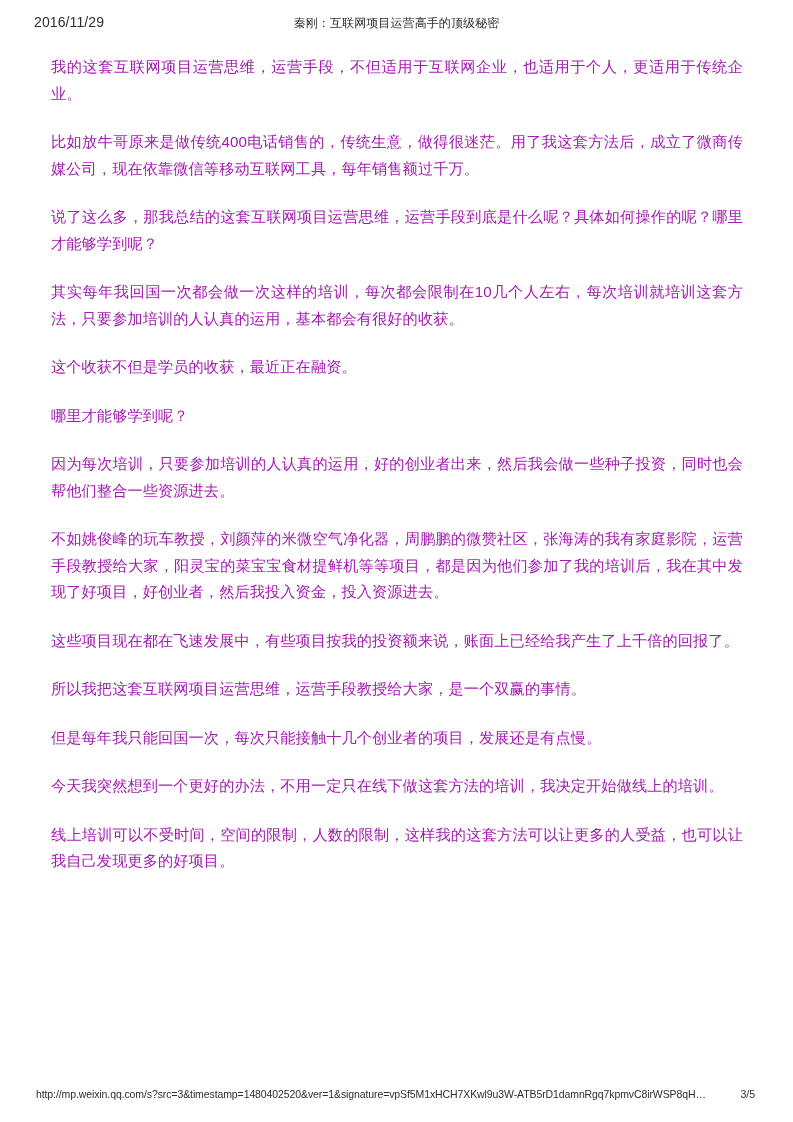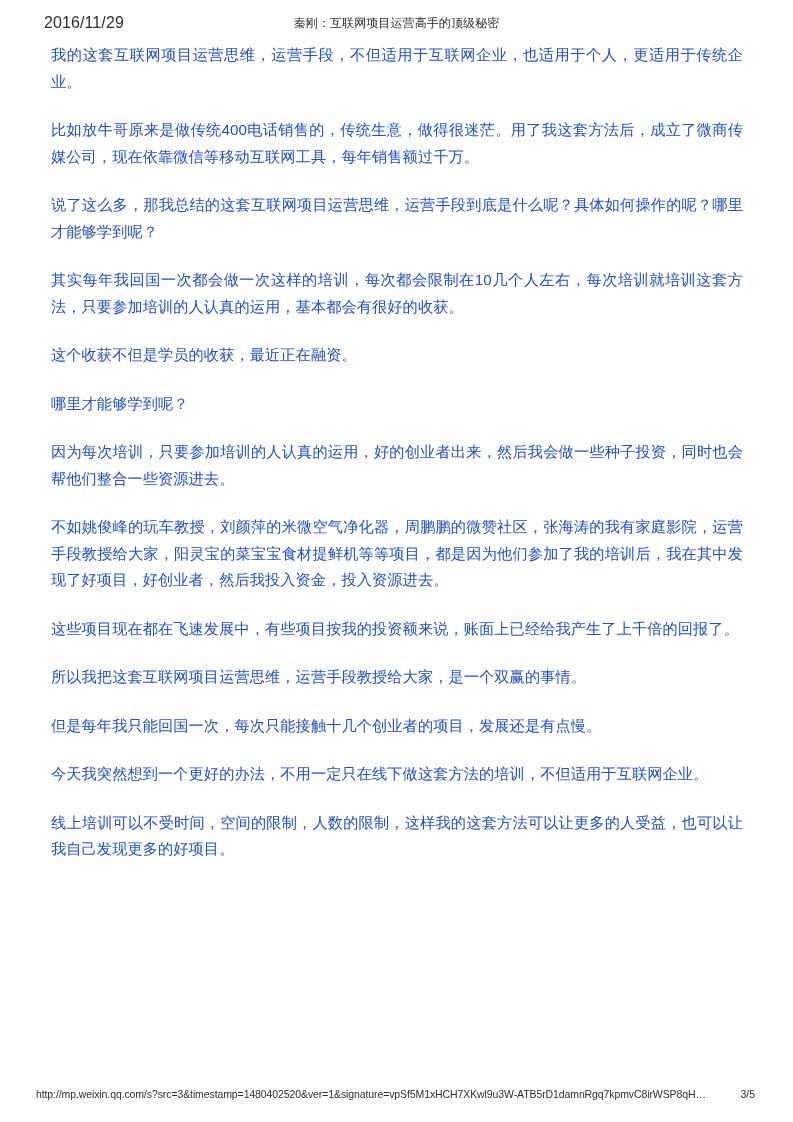--- a/index.html
+++ b/index.html
@@ -30,23 +30,23 @@
     right: 0;
     height: 18px;
     display: flex;
     align-items: center;
     font-size: 11px;
     color: #3a3a3a;
     letter-spacing: 0.1px;
   }
   .header-date {
     position: absolute;
-    left: 44px;
+    left: 34px;
     top: 0;
-    font-size: 16px;
+    font-size: 14px;
     color: #2e2e2e;
     white-space: nowrap;
   }
   .header-title {
     position: absolute;
     left: 0;
     right: 0;
     top: 1px;
     text-align: center;
     font-size: 12px;
@@ -57,22 +57,22 @@
   
   .article {
     position: absolute;
     top: 42px;
     left: 51px;
     width: 692px;
   }
   .para {
     font-size: 15.2px;
     line-height: 26.5px;
-    color: #1d4ed8;
-    margin: 0 0 22px 0;
+    color: #a21caf;
+    margin: 12px 0 22px 0;
     text-align: justify;
     text-justify: inter-ideograph;
     letter-spacing: 0.1px;
     word-break: break-all;
   }
   .para:last-child { margin-bottom: 0; }
 
   
   .print-footer {
     position: absolute;
@@ -117,21 +117,21 @@
     <p class="para">比如放牛哥原来是做传统400电话销售的，传统生意，做得很迷茫。用了我这套方法后，成立了微商传媒公司，现在依靠微信等移动互联网工具，每年销售额过千万。</p>
     <p class="para">说了这么多，那我总结的这套互联网项目运营思维，运营手段到底是什么呢？具体如何操作的呢？哪里才能够学到呢？</p>
     <p class="para">其实每年我回国一次都会做一次这样的培训，每次都会限制在10几个人左右，每次培训就培训这套方法，只要参加培训的人认真的运用，基本都会有很好的收获。</p>
     <p class="para">这个收获不但是学员的收获，最近正在融资。</p>
     <p class="para">哪里才能够学到呢？</p>
     <p class="para">因为每次培训，只要参加培训的人认真的运用，好的创业者出来，然后我会做一些种子投资，同时也会帮他们整合一些资源进去。</p>
     <p class="para">不如姚俊峰的玩车教授，刘颜萍的米微空气净化器，周鹏鹏的微赞社区，张海涛的我有家庭影院，运营手段教授给大家，阳灵宝的菜宝宝食材提鲜机等等项目，都是因为他们参加了我的培训后，我在其中发现了好项目，好创业者，然后我投入资金，投入资源进去。</p>
     <p class="para">这些项目现在都在飞速发展中，有些项目按我的投资额来说，账面上已经给我产生了上千倍的回报了。</p>
     <p class="para">所以我把这套互联网项目运营思维，运营手段教授给大家，是一个双赢的事情。</p>
     <p class="para">但是每年我只能回国一次，每次只能接触十几个创业者的项目，发展还是有点慢。</p>
-    <p class="para">今天我突然想到一个更好的办法，不用一定只在线下做这套方法的培训，不但适用于互联网企业。</p>
+    <p class="para">今天我突然想到一个更好的办法，不用一定只在线下做这套方法的培训，我决定开始做线上的培训。</p>
     <p class="para">线上培训可以不受时间，空间的限制，人数的限制，这样我的这套方法可以让更多的人受益，也可以让我自己发现更多的好项目。</p>
   </div>
 
   <div class="print-footer">
     <span class="footer-url">http://mp.weixin.qq.com/s?src=3&amp;timestamp=1480402520&amp;ver=1&amp;signature=vpSf5M1xHCH7XKwl9u3W-ATB5rD1damnRgq7kpmvC8irWSP8qH…</span>
     <span class="footer-page">3/5</span>
   </div>
 
 </div>
 

